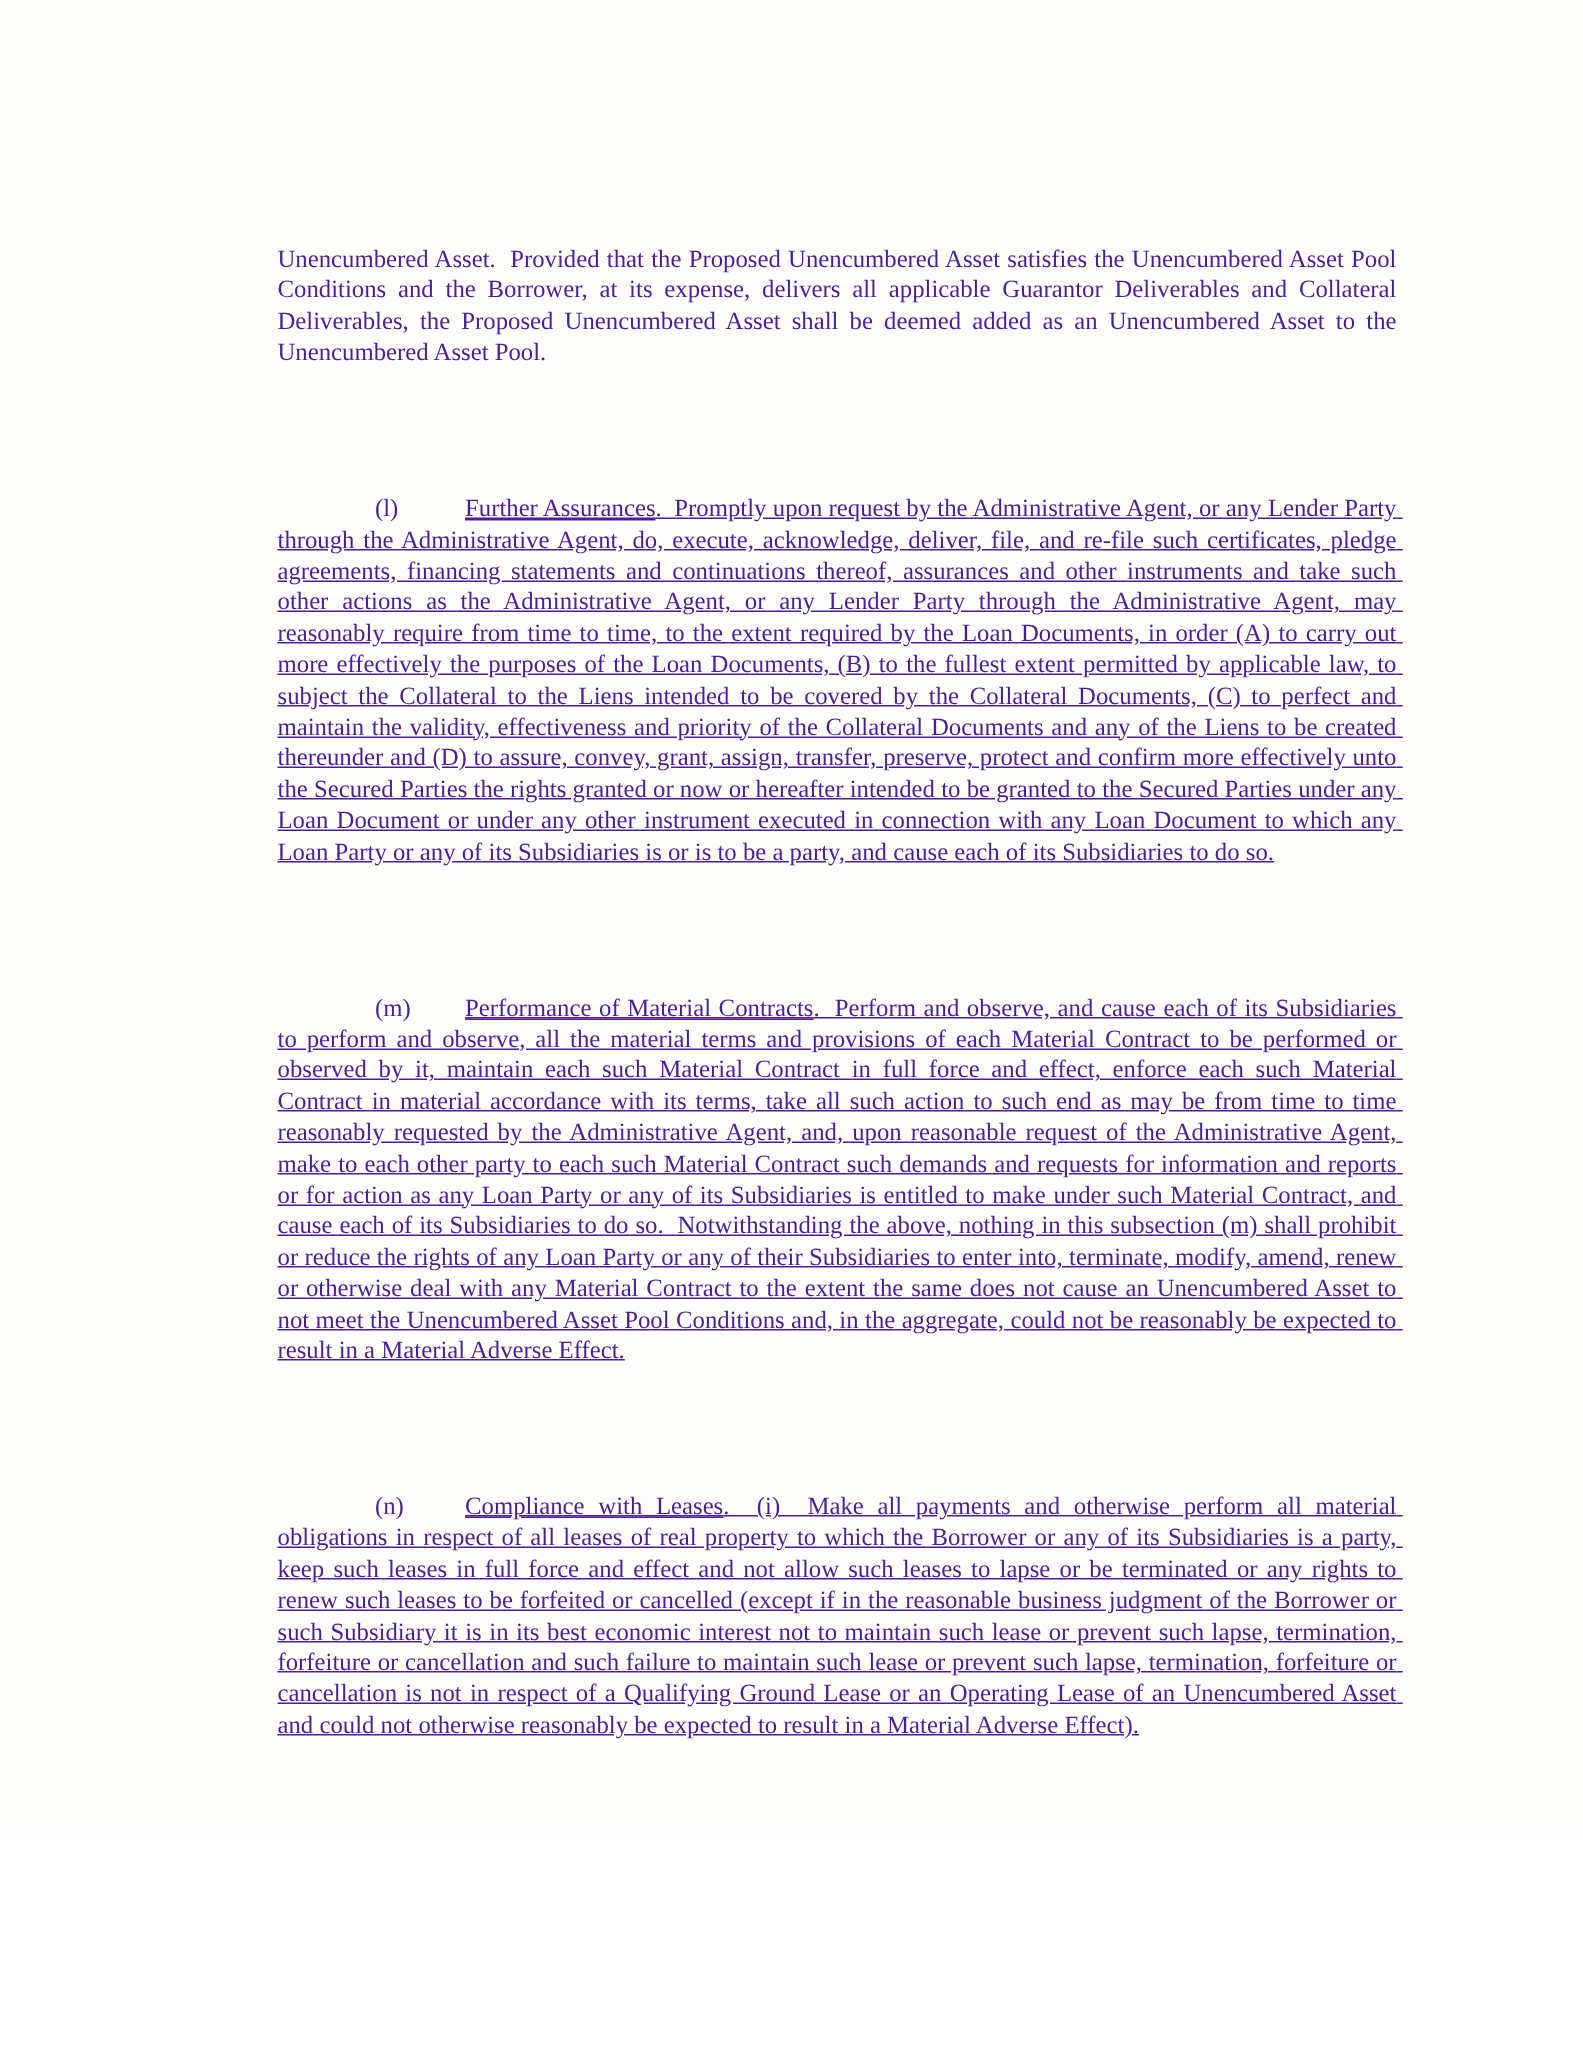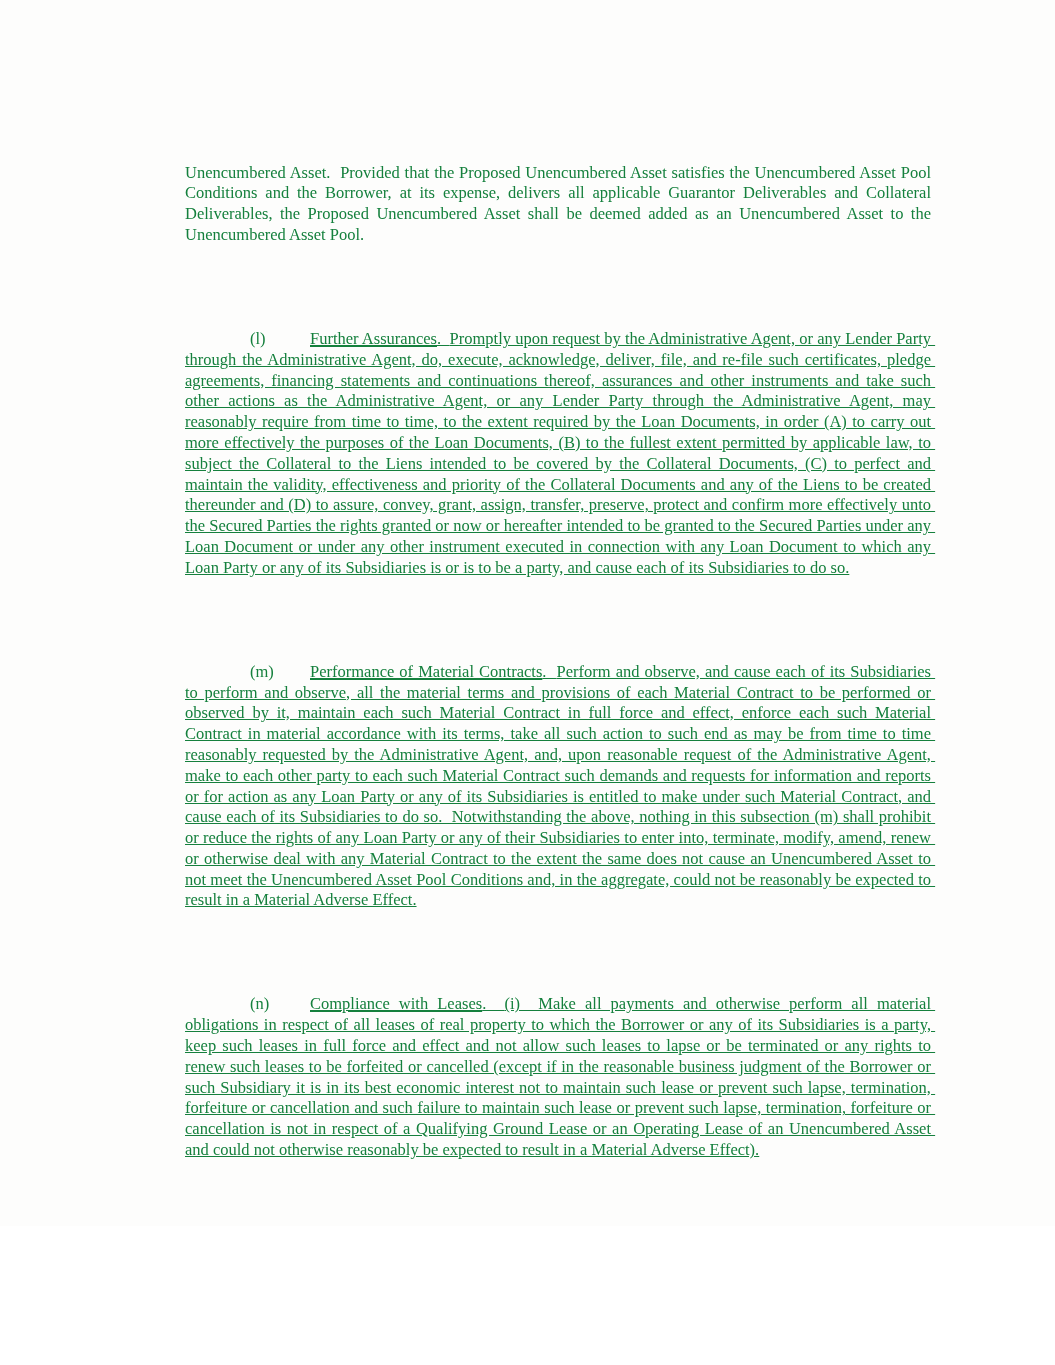--- a/index.html
+++ b/index.html
@@ -6,21 +6,21 @@
     margin: 0;
     padding: 0;
     background: #ffffff;
   }
   .page {
     position: relative;
     width: 1055px;
     height: 1226px;
     background: #fdfdfc;
     font-family: "Liberation Serif", "DejaVu Serif", serif;
-    color: #15803d;
+    color: #4c1d95;
     overflow: hidden;
   }
   .textblock {
     position: absolute;
     left: 185px;
     top: 121px;
     width: 746px;
     font-size: 16.5px;
     line-height: 20.8px;
     text-align: justify;

